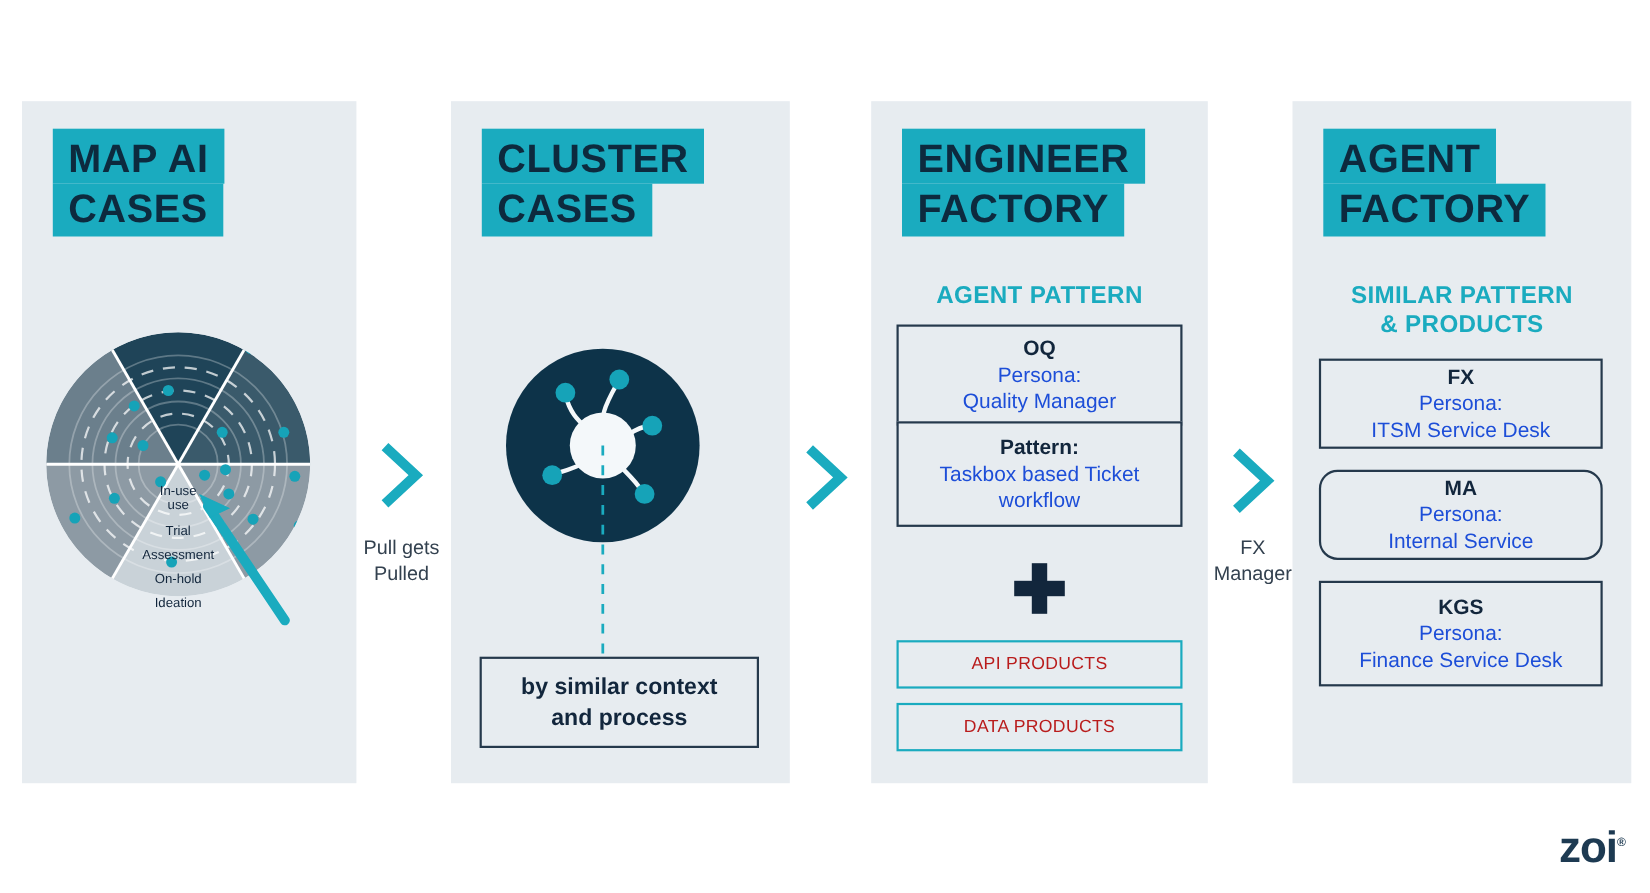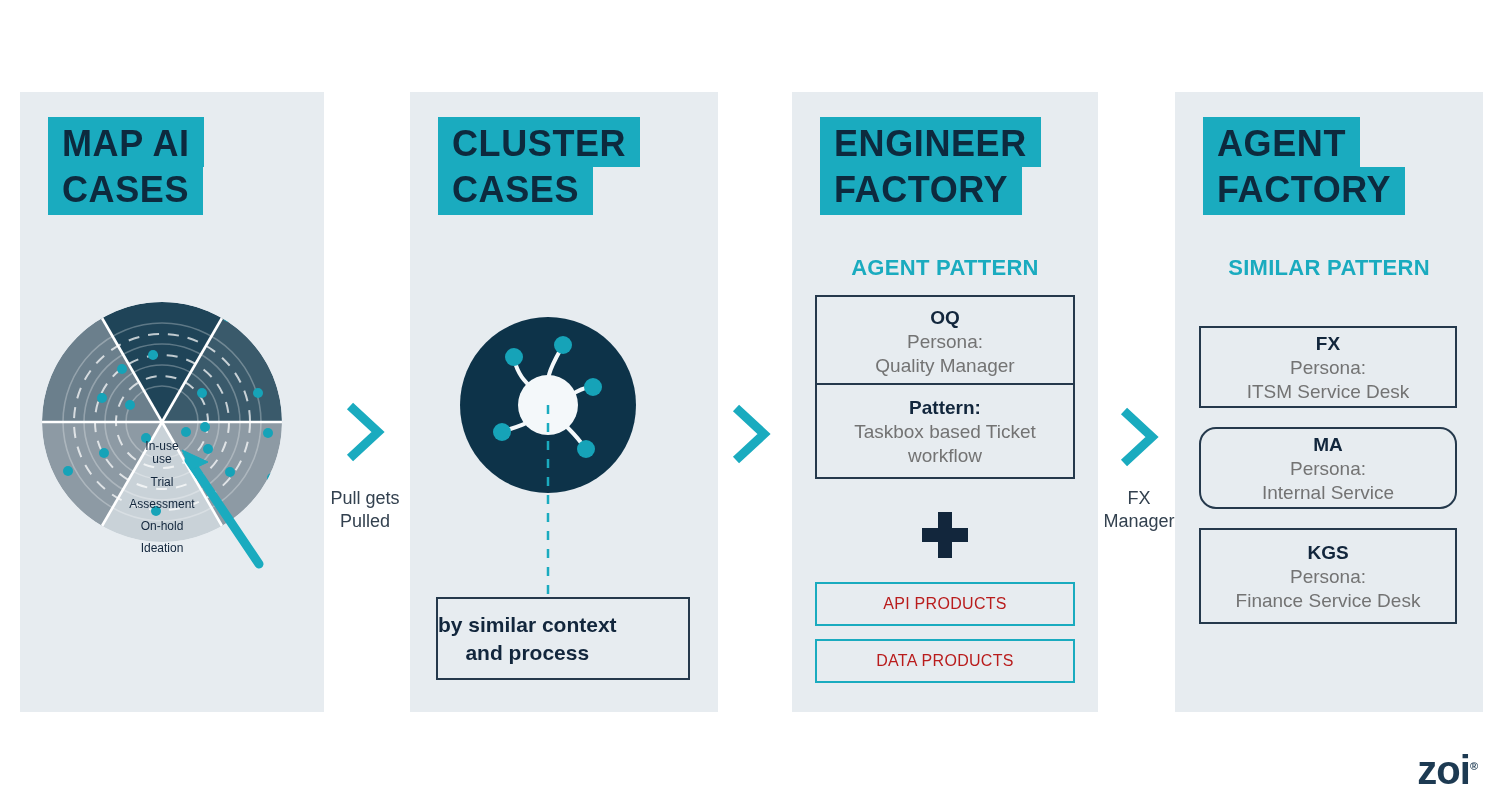--- a/index.html
+++ b/index.html
@@ -81,21 +81,21 @@
   }
   .card .ttl {
     font-weight: 700;
     font-size: 19px;
     line-height: 25px;
     color: #12263c;
   }
   .card .ln {
     font-size: 19px;
     line-height: 24px;
-    color: #737373;
+    color: #1d4ed8;
   }
   .pill {
     position: absolute;
     border: 2px solid #1aabbf;
     background: #e7ecf0;
     box-sizing: border-box;
     display: flex;
     align-items: center;
     justify-content: center;
     color: #b91c1c;
@@ -135,20 +135,21 @@
   }
 
   
   .textbox {
     position: absolute;
     border: 2px solid #25394c;
     background: #e7ecf0;
     box-sizing: border-box;
     display: flex;
     align-items: center;
+    justify-content: center;
     text-align: center;
     font-weight: 700;
     font-size: 21px;
     line-height: 28px;
     color: #12263c;
   }
 
   
   .logo {
     position: absolute;
@@ -340,20 +341,21 @@
   </div>
 
   <div class="panel" id="panel-4">
     <div class="headline">
       <span class="headline-row r1">AGENT</span>
       <span class="headline-row r2">FACTORY</span>
     </div>
 
     <div class="subhead" style="top:162px;">
       <div>SIMILAR PATTERN</div>
+      <div>&amp; PRODUCTS</div>
     </div>
 
     <div class="card" style="left:24px; top:234px; width:258px; height:82px;">
       <div class="ttl">FX</div>
       <div class="ln">Persona:</div>
       <div class="ln">ITSM Service Desk</div>
     </div>
 
     <div class="card" style="left:24px; top:335px; width:258px; height:82px;border-radius:17px;">
       <div class="ttl">MA</div>

